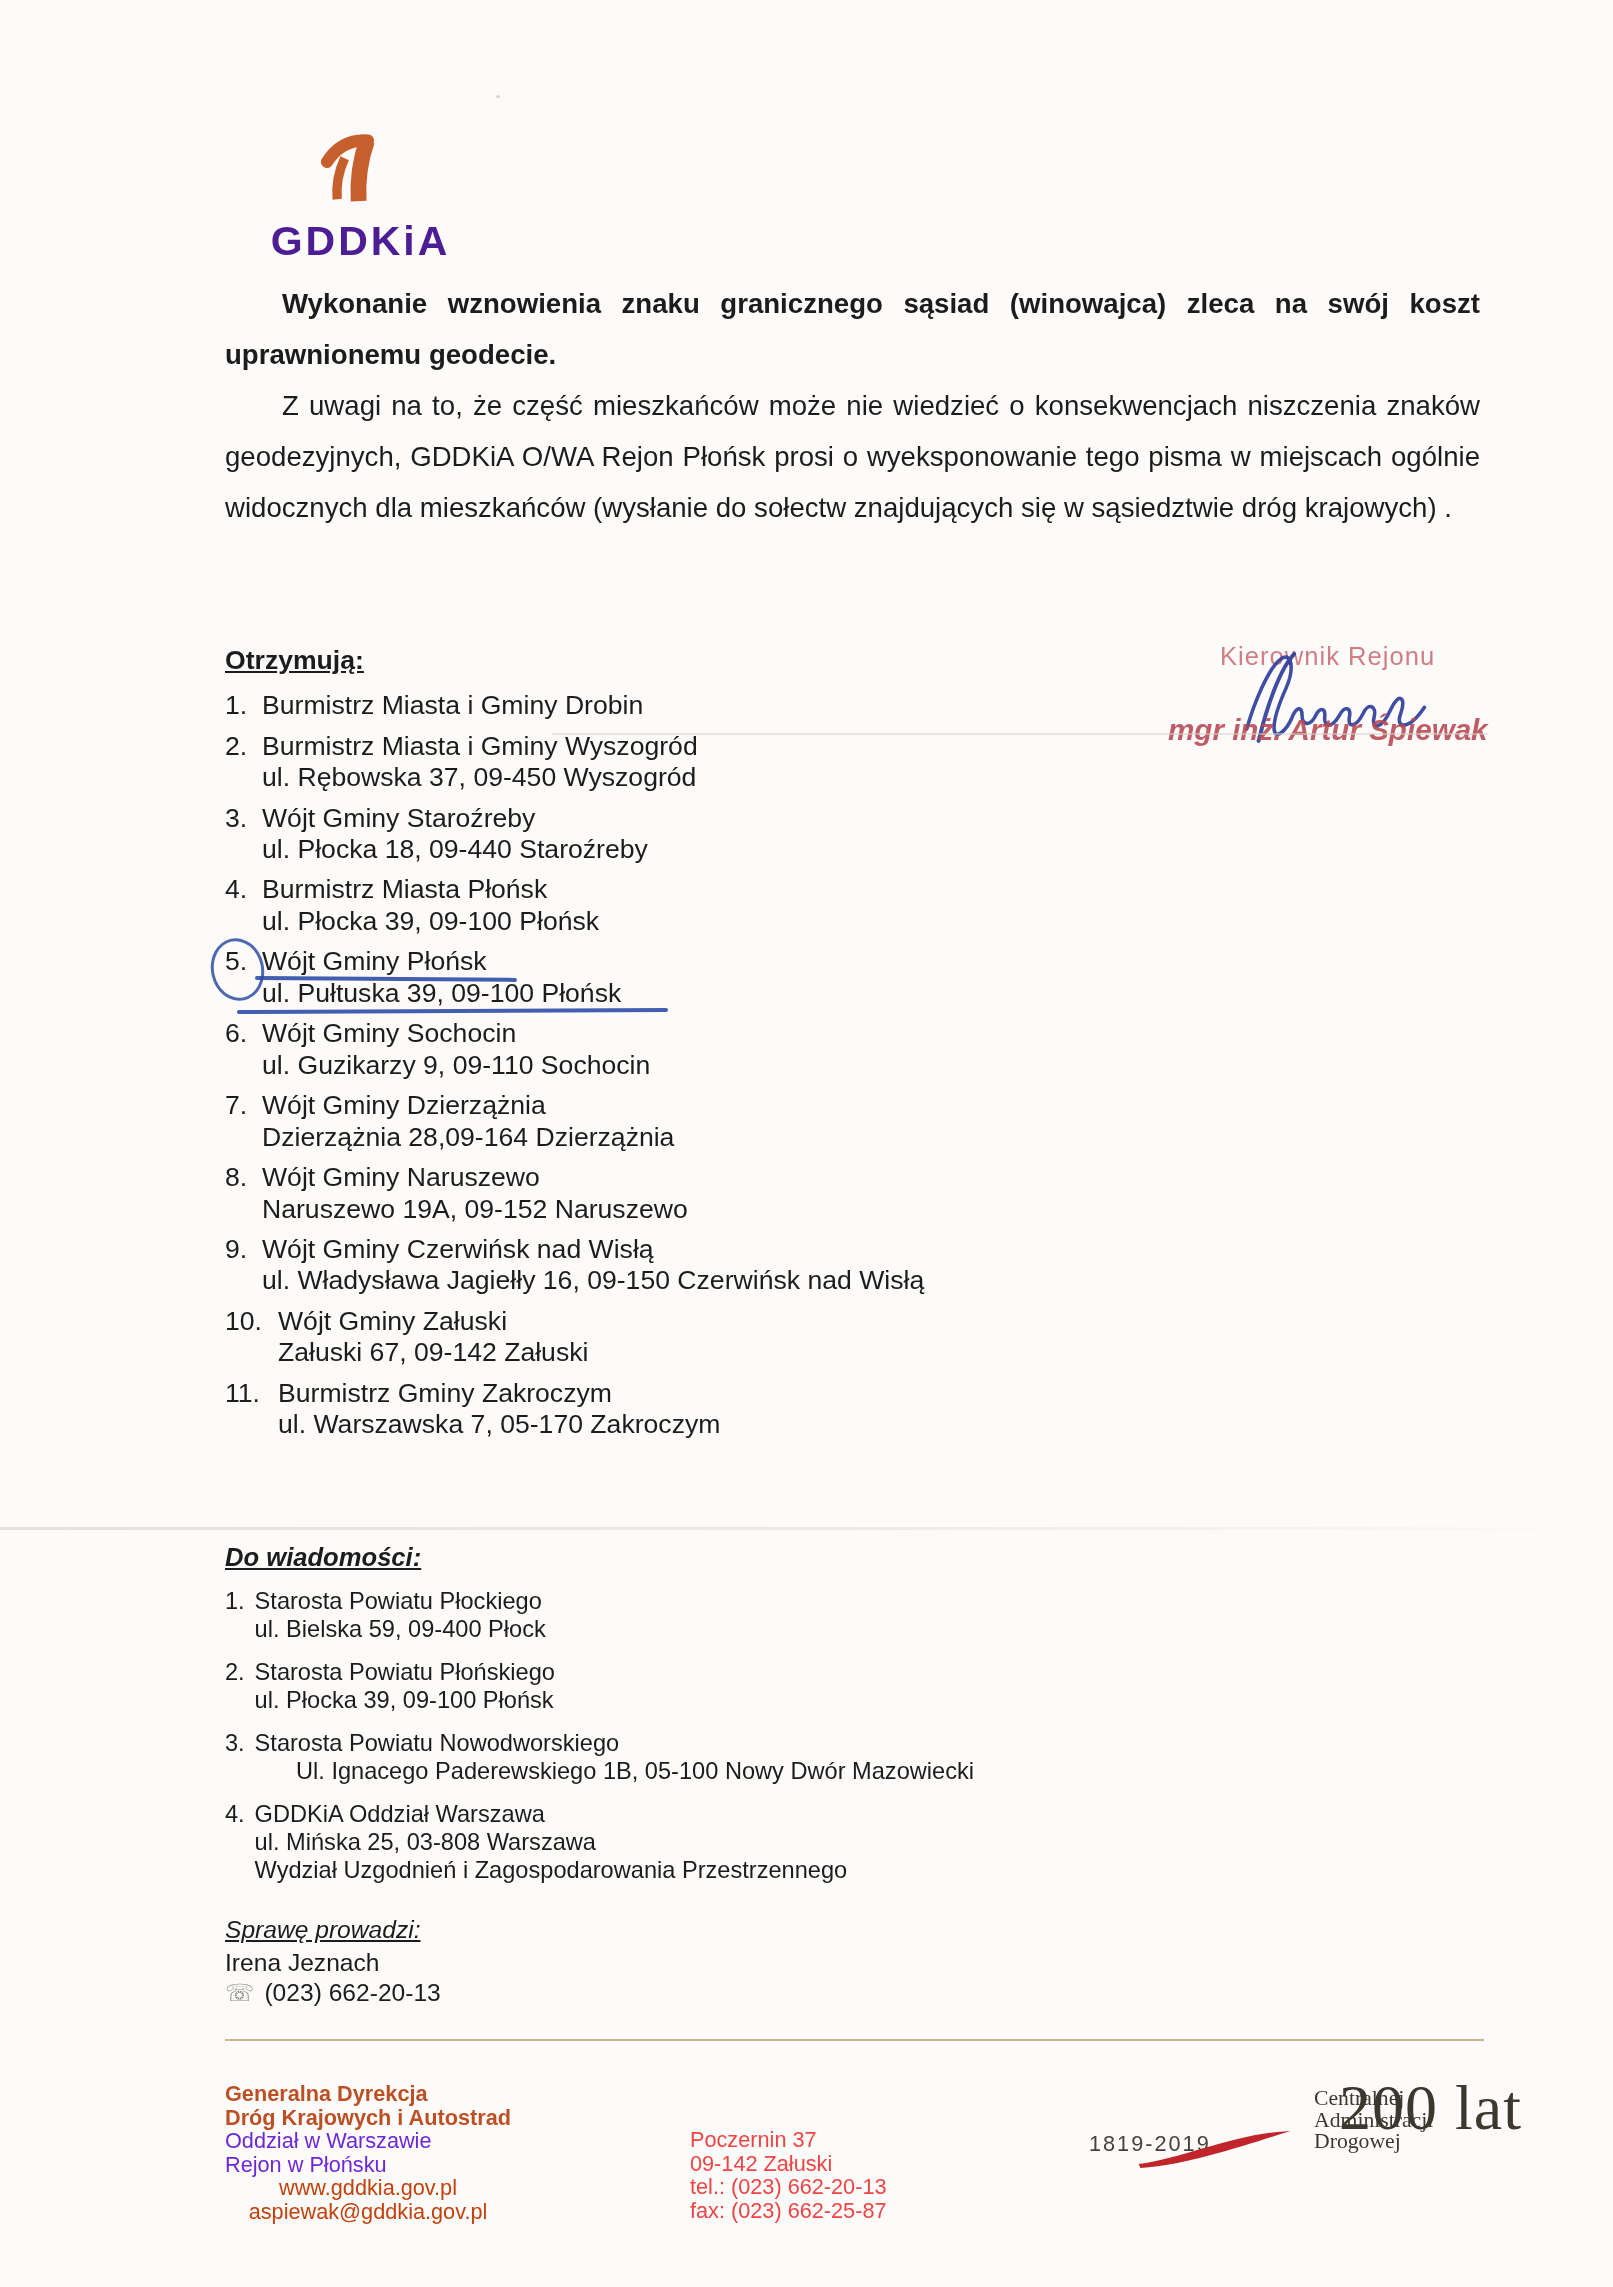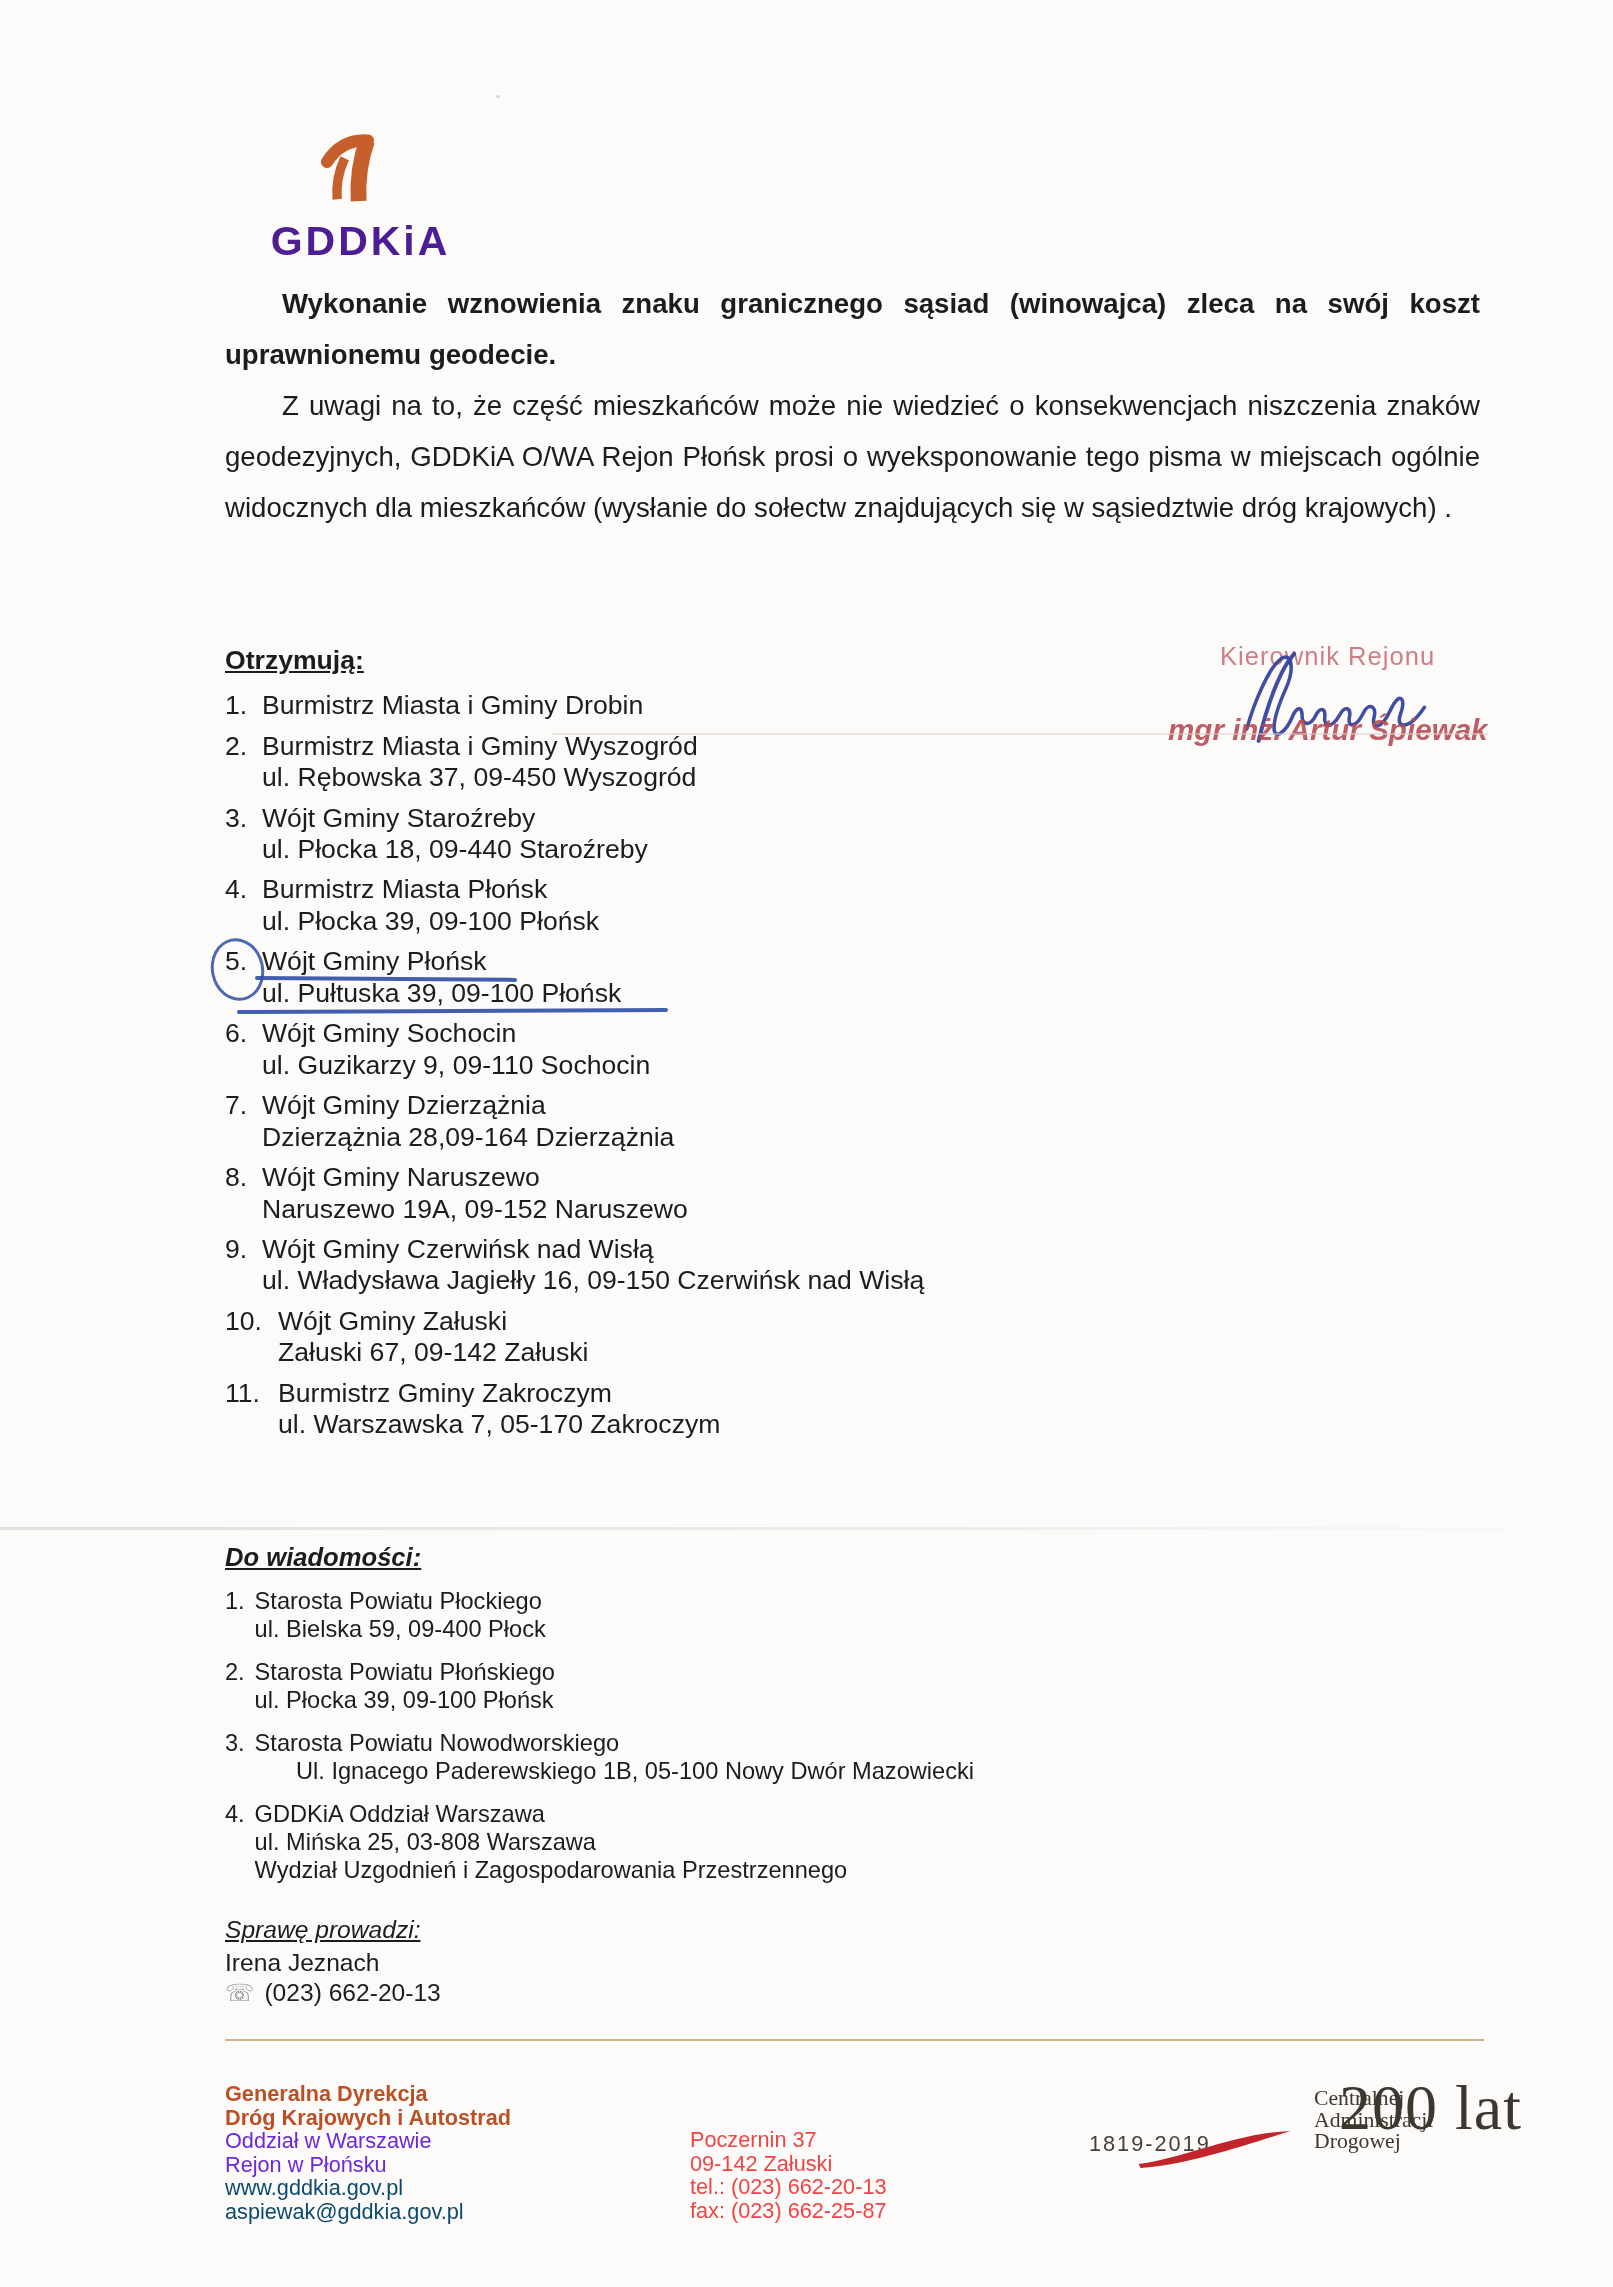--- a/index.html
+++ b/index.html
@@ -47,21 +47,21 @@
   .cc-item .addr.deep{margin-left:71px;}
   
   #handler{position:absolute;left:225px;top:1915px;font-size:24.6px;line-height:29.6px;}
   #handler .heading{font-style:italic;text-decoration:underline;margin-bottom:3.9px;}
   #handler .phone-icon{color:#8a8a8a;font-size:23.6px;margin-right:9.9px;}
   
   #footer-divider{position:absolute;left:225px;top:2039px;width:1259px;height:2px;background:#c9b48d;}
   #footer-left{position:absolute;left:225px;top:2082px;font-size:21.7px;line-height:23.6px;}
   #footer-left .org{font-weight:bold;color:#bc4f24;}
   #footer-left .branch{color:#6d28d9;}
-  #footer-left .web{color:#0c4a6e;}
+  #footer-left .web{color:#c2410c;text-align:center;}
   #footer-mid{position:absolute;left:690px;top:2128px;font-size:21.7px;line-height:23.6px;color:#ef4444;}
   #footer-right{position:absolute;left:1089px;top:2086px;width:433px;color:#3c382f;
     font-family:"Liberation Serif",serif;}
   #footer-right .big{font-size:64px;line-height:43px;letter-spacing:1px;text-align:right;}
   #footer-right .years{font-size:21.7px;letter-spacing:2px;margin-top:2px;color:#45413a;font-family:"Liberation Sans",sans-serif;}
   #footer-right .caption{position:absolute;left:225px;top:2px;font-size:21.7px;line-height:21.7px;}
   #footer-right .swoosh{position:absolute;left:47px;top:43px;}
   
   .crease-a{position:absolute;left:552px;top:733px;width:936px;height:2px;background:#d6d2cb;opacity:.55;}
   .crease-b{position:absolute;left:0;top:1527px;width:1614px;height:3px;opacity:.5;

